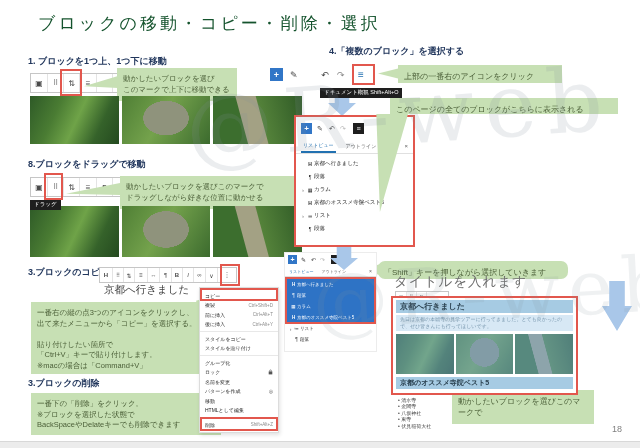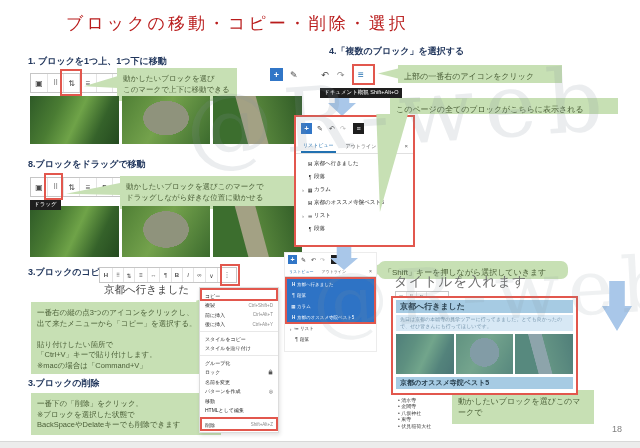--- a/index.html
+++ b/index.html
@@ -1,20 +1,20 @@
 <!DOCTYPE html>
 <html><head>
 <meta charset="utf-8">
 <style>
   html,body{margin:0;padding:0;background:#e9e9e9;}
   .slide{position:relative;width:640px;height:448px;background:#ffffff;overflow:hidden;
          font-family:"Liberation Sans","DejaVu Sans",sans-serif;color:#333;}
   .abs{position:absolute;}
   
-  .title{font-size:17px;letter-spacing:3px;color:#b91c1c;font-weight:400;margin-left:28px;}
+  .title{font-size:17px;letter-spacing:3px;color:#14532d;font-weight:400;}
   .sechead{font-size:9px;font-weight:bold;color:#21365c;}
   
   .co{position:absolute;background:#c7e0b4;color:#4b5f38;font-size:7.5px;line-height:1.4;
       padding:6px 6px;white-space:pre-line;box-sizing:border-box;}
   .co.big{font-size:8px;}
   .wedge{position:absolute;background:#c7e0b4;}
   
   .rb{position:absolute;border:2px solid #e2574d;box-sizing:border-box;pointer-events:none;z-index:30;}
   
   .tb{position:absolute;display:flex;background:#fff;border:1px solid #c6c6c6;box-sizing:border-box;}

